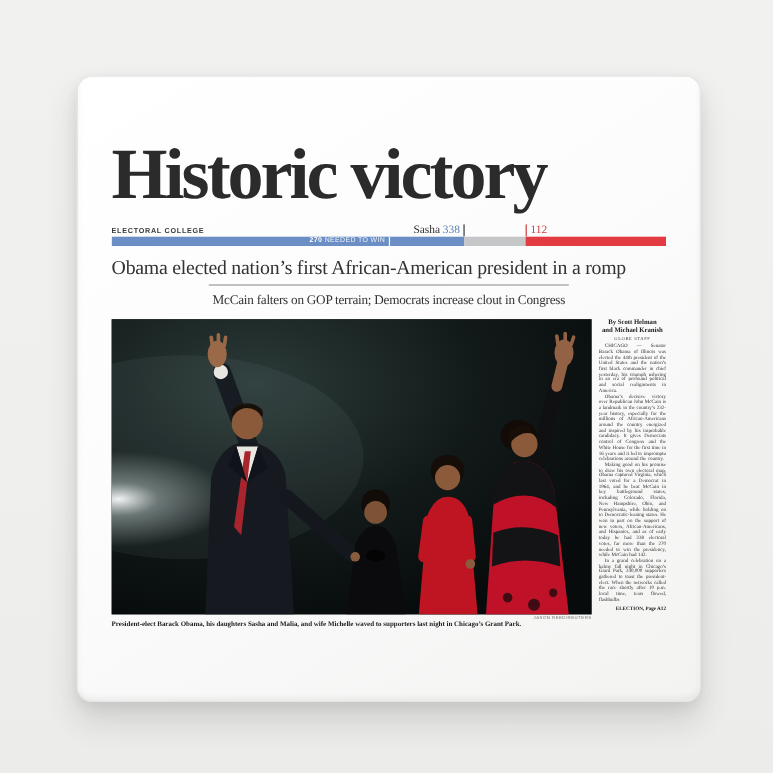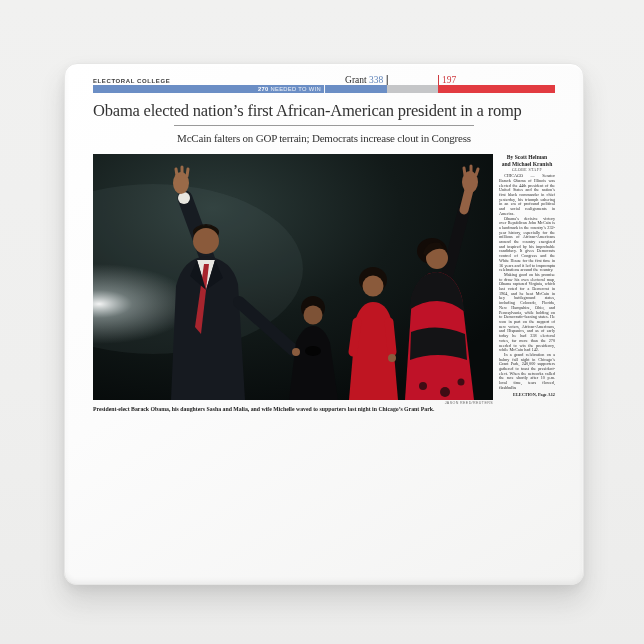--- a/index.html
+++ b/index.html
@@ -80,28 +80,29 @@
   }
   .jump-line{text-align:right;font-weight:bold;font-size:4.3px;color:#1e1e1e;margin-top:1px;}
 </style>
 </head>
 <body>
 
 <div class="stage">
   <div class="magnet">
     <div class="page">
 
+      <div class="headline">Historic victory</div>
 
       <div class="ec">
         <div class="ec-labels">
           <span class="ec-kicker">ELECTORAL COLLEGE</span>
           <span class="ec-obama-label" style="left: 63.7%;">
-            <span>Grant </span><span class="votes">338</span>
+            <span>Sasha </span><span class="votes">338</span>
           </span>
-          <span class="ec-mccain-label" style="left:74.7%">197</span>
+          <span class="ec-mccain-label" style="left:74.7%">112</span>
         </div>
         <div class="ec-bar">
           <div class="ec-seg" style="width: 63.7%; background: rgb(107, 142, 197);"></div>
           <div class="ec-seg" style="width: 11%; background: rgb(197, 198, 200);"></div>
           <div class="ec-seg" style="width: 25.3%; background: rgb(226, 59, 65);"></div>
           <div class="ec-needed" style="left: 50.2%;">
             <b>270</b>
             <span>NEEDED TO WIN</span>
           </div>
         </div>

